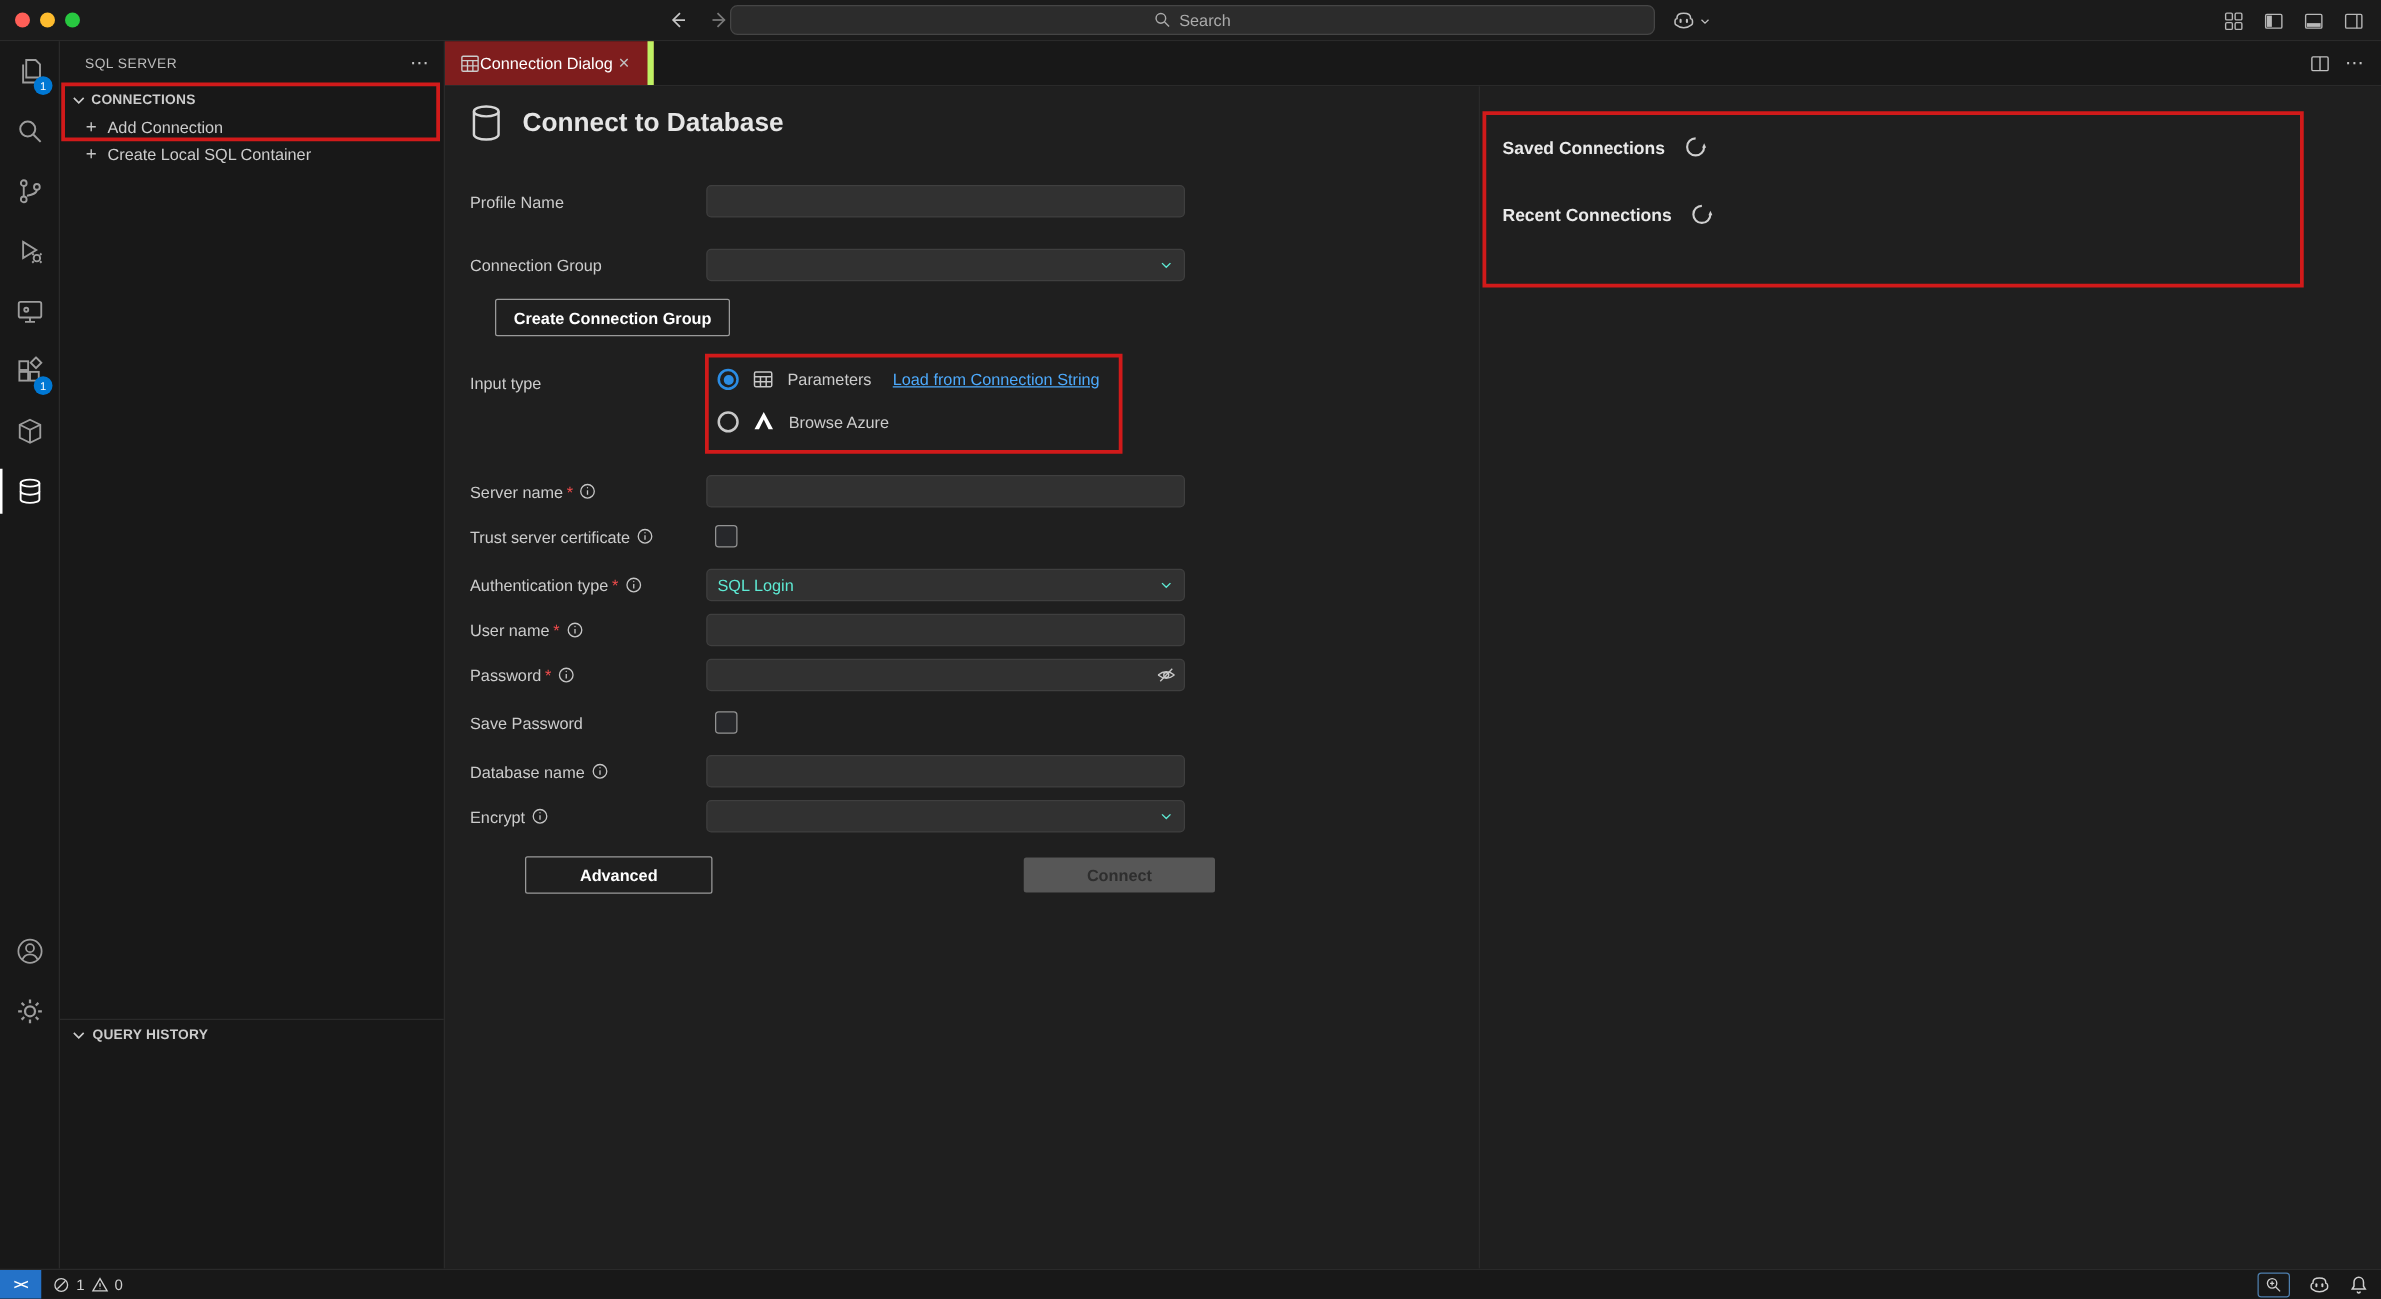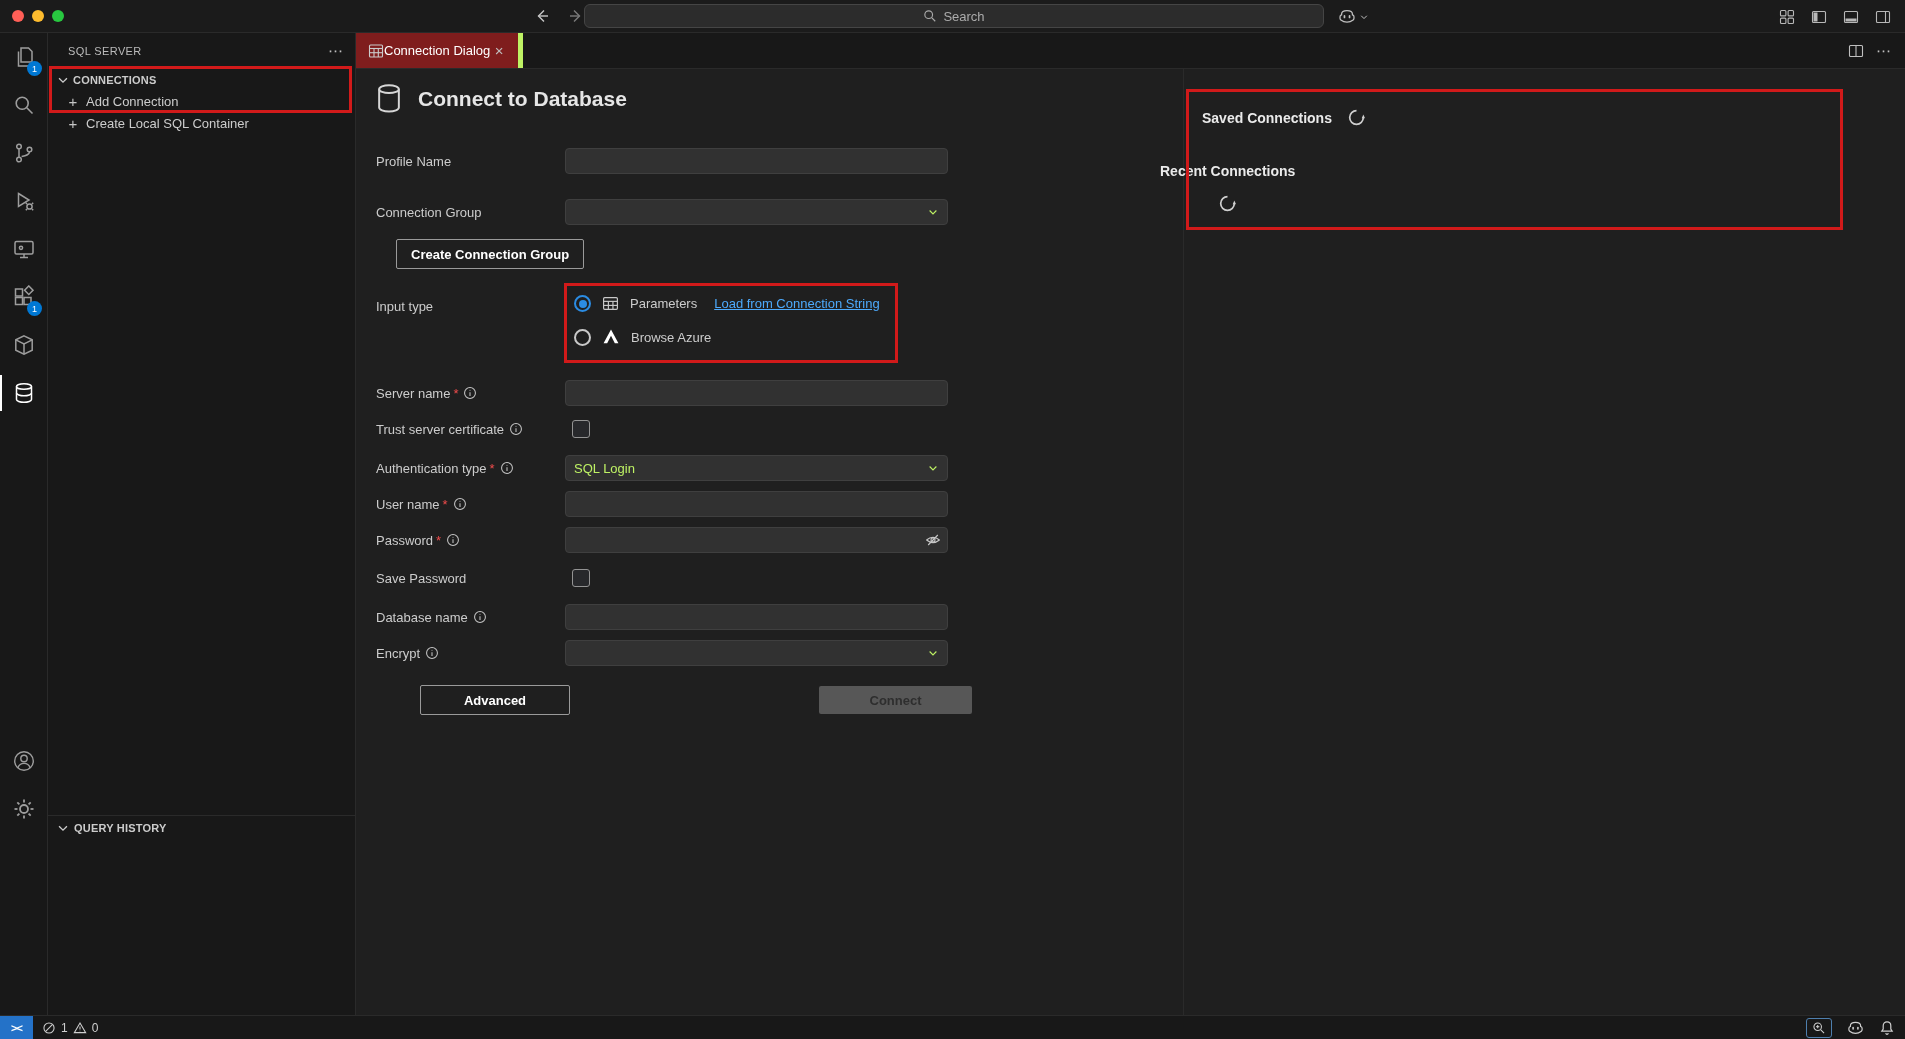--- a/index.html
+++ b/index.html
@@ -62,21 +62,21 @@
   .dlg-title{font-size:21px;font-weight:600;color:#e6e6e6;}
 
   .row{position:absolute;left:20px;display:flex;align-items:center;}
   .form-label{width:189px;font-size:13px;color:#cccccc;display:flex;align-items:center;flex:none;}
   .req{color:#f14c4c;margin-left:3px;}
   .info-icon{color:#c5c5c5;margin-left:5px;display:inline-flex;}
   .text-input{width:383px;height:26px;background:#313131;border:1px solid #3f3f3f;border-radius:4px;box-sizing:border-box;color:#cccccc;padding:0 8px;font:13px "Liberation Sans",sans-serif;outline:none;}
   .input-wrap{position:relative;width:383px;}
   .input-wrap .text-input{width:100%;}
   .eye-btn{position:absolute;right:7px;top:5px;color:#c8c8c8;}
-  .dropdown{width:383px;height:26px;background:#313131;border:1px solid #3f3f3f;border-radius:4px;box-sizing:border-box;display:flex;align-items:center;justify-content:space-between;padding:0 8px;color:#bef264;}
+  .dropdown{width:383px;height:26px;background:#313131;border:1px solid #3f3f3f;border-radius:4px;box-sizing:border-box;display:flex;align-items:center;justify-content:space-between;padding:0 8px;color:#5eead4;}
   .checkbox{width:18px;height:18px;background:#27282b;border:1px solid #939393;border-radius:3px;box-sizing:border-box;margin-left:7px;}
 
   .btn-outline{height:28px;padding:0 14px;background:transparent;border:1px solid #9a9a9a;border-radius:2px;color:#ffffff;font-weight:700;font-size:13px;font-family:"Liberation Sans",sans-serif;display:inline-flex;align-items:center;margin-left:16px;}
   .btn-disabled{position:absolute;left:439px;width:153px;height:28px;background:#575757;border:none;border-radius:2px;color:#2e2e2e;font-weight:700;font-size:13px;font-family:"Liberation Sans",sans-serif;display:flex;align-items:center;justify-content:center;}
 
   .radio-row{position:absolute;display:flex;align-items:center;gap:11px;}
   .radio{width:17px;height:17px;border-radius:50%;box-sizing:border-box;flex:none;position:relative;}
   .radio.sel{border:2px solid #2b8ce3;}
   .radio.sel::after{content:"";position:absolute;inset:2.5px;border-radius:50%;background:#2b8ce3;}
   .radio.unsel{border:2px solid #c9c9c9;}
@@ -549,21 +549,21 @@
 
       <div class="panel-title-row" style="left:846px;top:40px;">
         <span class="panel-title" data-interactable="false">Saved Connections</span>
         <span class="refresh-btn icon" data-interactable="true">
           <svg width="17" height="17" viewBox="0 0 16 16" fill="none" stroke="currentColor" stroke-width="1.6">
               <path d="M8 1.6 A6.4 6.4 0 1 0 14.4 8"></path>
               <path d="M12.9 8.6 L16 8.6 L14.4 5.2 Z" fill="currentColor" stroke="none"></path>
             </svg>
         </span>
       </div>
-      <div class="panel-title-row" style="left:804px;top:94px;flex-direction:column;">
+      <div class="panel-title-row" style="left:846px;top:94px;">
         <span class="panel-title" data-interactable="false">Recent Connections</span>
         <span class="refresh-btn icon" data-interactable="true">
           <svg width="17" height="17" viewBox="0 0 16 16" fill="none" stroke="currentColor" stroke-width="1.6">
               <path d="M8 1.6 A6.4 6.4 0 1 0 14.4 8"></path>
               <path d="M12.9 8.6 L16 8.6 L14.4 5.2 Z" fill="currentColor" stroke="none"></path>
             </svg>
         </span>
       </div>
     </div>
   </div>

